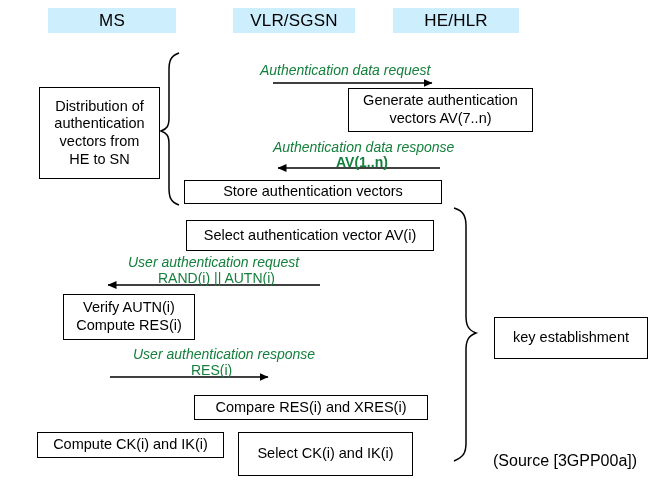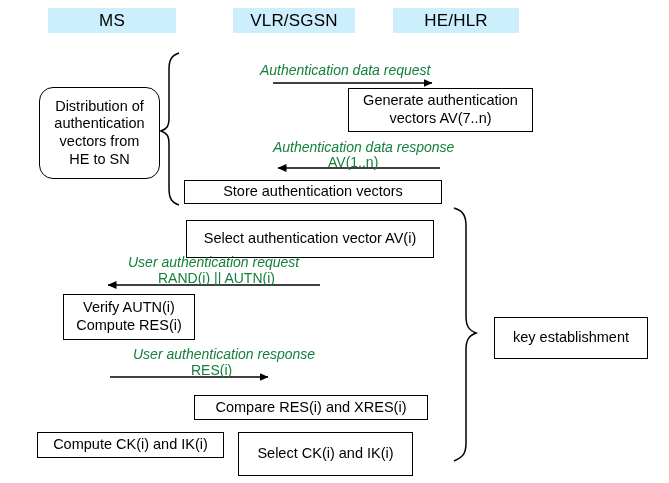--- a/index.html
+++ b/index.html
@@ -113,41 +113,41 @@
       <path d="M426,208
                C436,211 438,217 438,226
                L438,316
                C438,325 440,330 448,333
                C440,336 438,341 438,350
                L438,443
                C438,452 436,457 426,461"></path>
     </g>
   </svg>
 
-  <div class="box" style="left:11px; top:87px; width:121px; height:92px;border-radius:14px;">
+  <div class="box" style="left:11px; top:87px; width:121px; height:92px;">
     <span>Distribution of</span>
     <span>authentication</span>
     <span>vectors from</span>
     <span>HE to SN</span>
   </div>
 
   <div class="box" style="left:466px; top:317px; width:154px; height:42px;">
     <span>key establishment</span>
   </div>
 
   <div class="box" style="left:320px; top:88px; width:185px; height:44px;">
     <span>Generate authentication</span>
     <span>vectors AV(7..n)</span>
   </div>
 
   <div class="box" style="left:156px; top:180px; width:258px; height:24px;">
     <span>Store authentication vectors</span>
   </div>
 
-  <div class="box" style="left:158px; top:220px; width:248px; height:38px;">
+  <div class="box" style="left:158px; top:220px; width:248px; height:31px;">
     <span>Select authentication vector AV(i)</span>
   </div>
 
   <div class="box" style="left:35px; top:294px; width:132px; height:46px;">
     <span>Verify AUTN(i)</span>
     <span>Compute RES(i)</span>
   </div>
 
   <div class="box" style="left:166px; top:395px; width:234px; height:25px;">
     <span>Compare RES(i) and XRES(i)</span>
@@ -157,22 +157,23 @@
     <span>Compute CK(i) and IK(i)</span>
   </div>
 
   <div class="box" style="left:210px; top:432px; width:175px; height:44px;">
     <span>Select CK(i) and IK(i)</span>
   </div>
 
   <div class="lbl ital" style="left:232px; top:62px;">Authentication data request</div>
 
   <div class="lbl ital" style="left:245px; top:139px;">Authentication data response</div>
-  <div class="lbl" style="left:300px; top:154px;">AV(1..n)</div>
+  <div class="lbl" style="left:308px; top:154px;font-weight:bold;">AV(1..n)</div>
 
   <div class="lbl ital" style="left:100px; top:254px;">User authentication request</div>
   <div class="lbl" style="left:130px; top:270px;">RAND(i) || AUTN(i)</div>
 
   <div class="lbl ital" style="left:105px; top:346px;">User authentication response</div>
   <div class="lbl" style="left:163px; top:362px;">RES(i)</div>
 
+  <div class="srctxt" style="left:465px; top:452px;">(Source [3GPP00a])</div>
 
 </div>
 
 </body></html>

